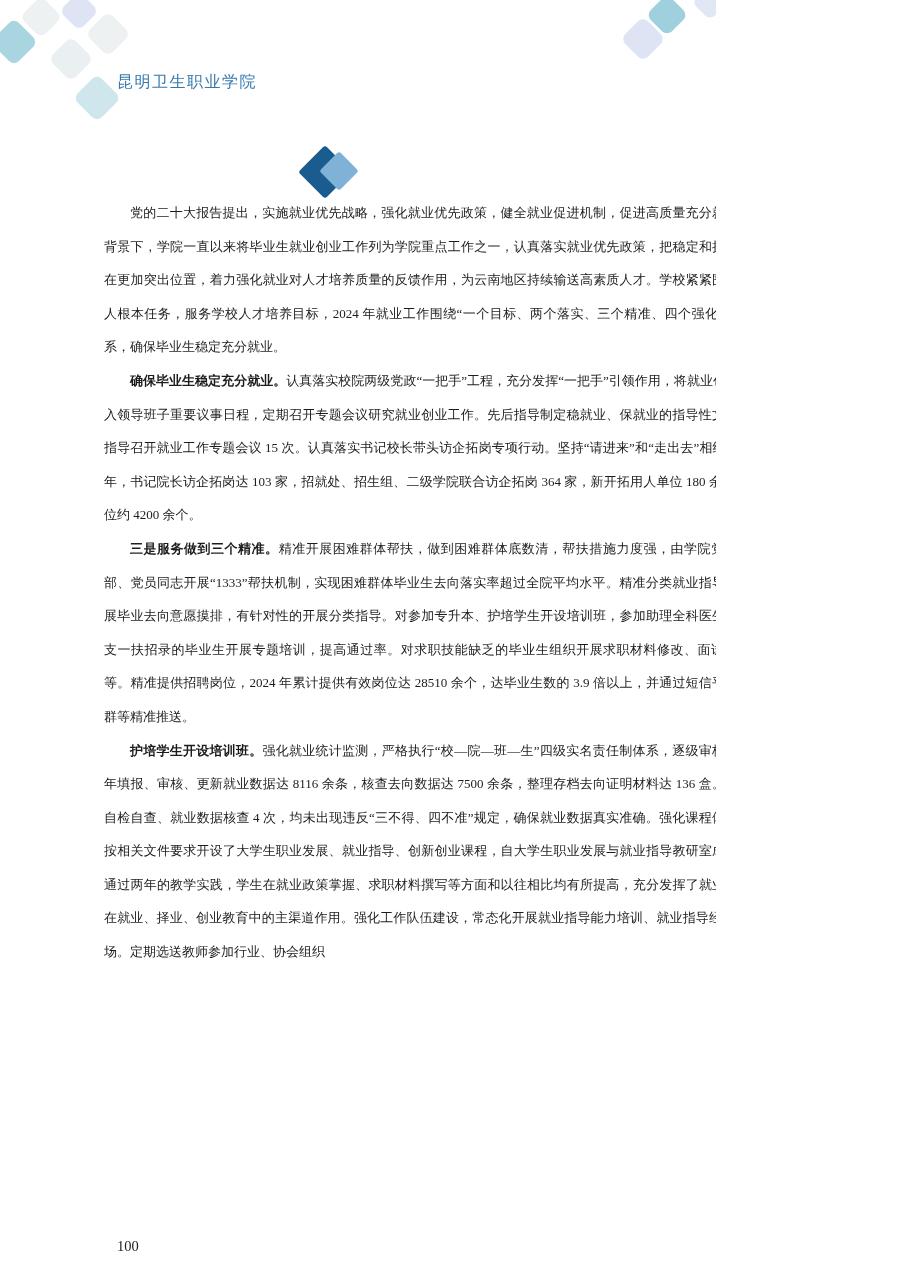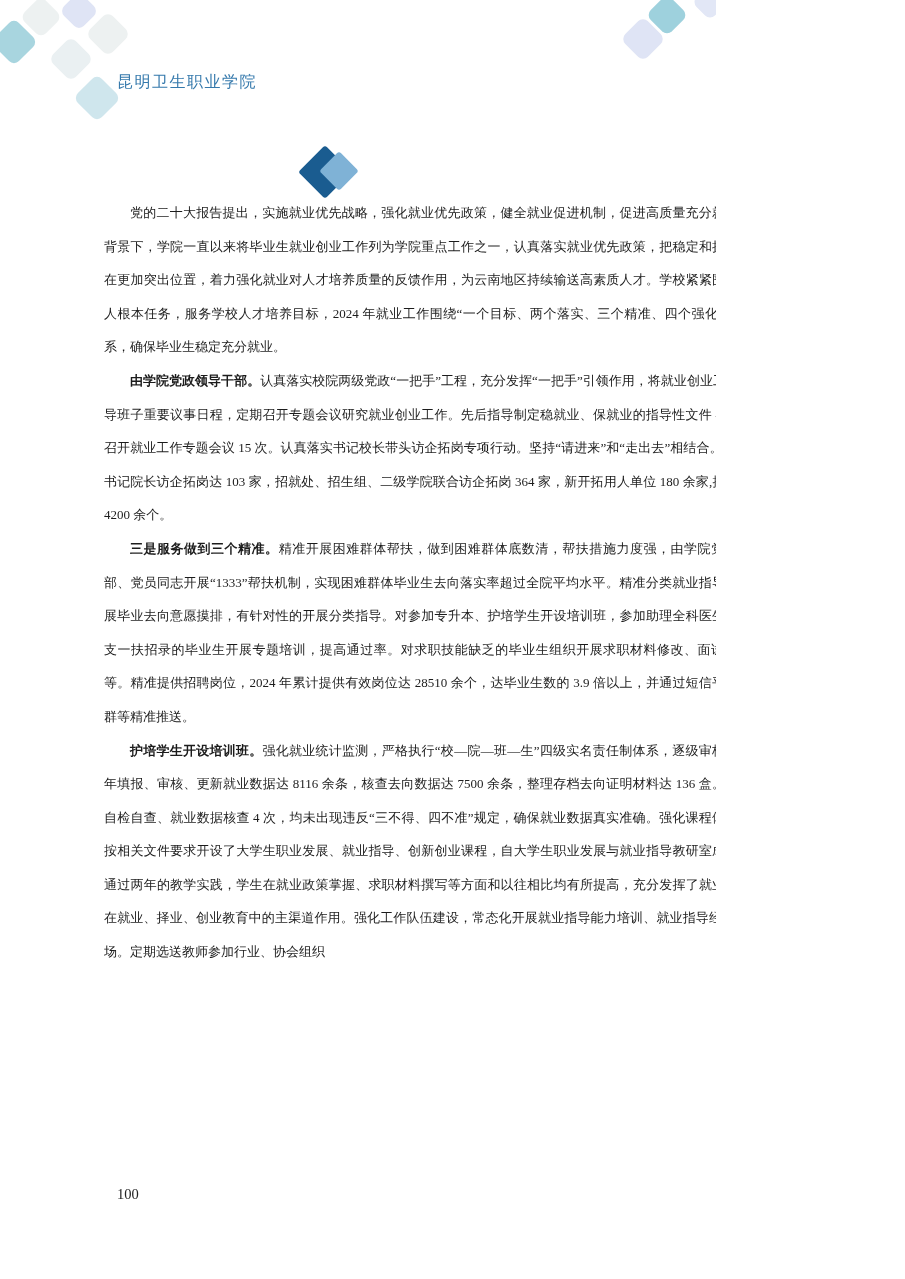--- a/index.html
+++ b/index.html
@@ -52,21 +52,21 @@
   }
   .content{
     position:absolute;left:104px;top:196px;width:674px;
     font-size:13px;line-height:33.6px;
     color:#1c1c1c;
     text-align:justify;
   }
   .content p{margin:0;text-indent:2em;}
   .lead{font-weight:bold;}
   .page-number{
-    position:absolute;left:117px;top:1186px;
+    position:absolute;left:117px;top:1238px;
     font-size:14.5px;color:#222222;
   }
 </style>
 </head>
 <body>
 
 <div class="page">
 
   <div class="dia c-teal2" style="left:-3px;  top:25px;  width:34px;height:34px;"></div>
   <div class="dia c-pale" style="left:26px;  top:2px;   width:30px;height:30px;"></div>
@@ -89,20 +89,20 @@
   <div class="dia c-lav3" style="left:892px; top:95px;  width:20px;height:20px;"></div>
   <div class="dia c-paleteal2" style="left:872px; top:118px; width:36px;height:36px;"></div>
 
   <div class="school-name">昆明卫生职业学院</div>
 
   <div class="title-dia-dark"></div>
   <div class="title-dia-light"></div>
 
   <div class="content">
     <p><span class="lead"></span><span>党的二十大报告提出，实施就业优先战略，强化就业优先政策，健全就业促进机制，促进高质量充分就业。在此背景下，学院一直以来将毕业生就业创业工作列为学院重点工作之一，认真落实就业优先政策，把稳定和扩大就业放在更加突出位置，着力强化就业对人才培养质量的反馈作用，为云南地区持续输送高素质人才。学校紧紧围绕立德树人根本任务，服务学校人才培养目标，2024 年就业工作围绕“一个目标、两个落实、三个精准、四个强化”的工作体系，确保毕业生稳定充分就业。</span></p>
-    <p><span class="lead">由学院党政领导干部。</span><span>认真落实校院两级党政“一把手”工程，充分发挥“一把手”引领作用，将就业创业工作列入领导班子重要议事日程，定期召开专题会议研究就业创业工作。先后指导制定稳就业、保就业的指导性文件 4 份，指导召开就业工作专题会议 15 次。认真落实书记校长带头访企拓岗专项行动。坚持“请进来”和“走出去”相结合。2024 年，书记院长访企拓岗达 103 家，招就处、招生组、二级学院联合访企拓岗 364 家，新开拓用人单位 180 余家,提供岗位约 4200 余个。</span></p>
+    <p><span class="lead">确保毕业生稳定充分就业。</span><span>认真落实校院两级党政“一把手”工程，充分发挥“一把手”引领作用，将就业创业工作列入领导班子重要议事日程，定期召开专题会议研究就业创业工作。先后指导制定稳就业、保就业的指导性文件 4 份，指导召开就业工作专题会议 15 次。认真落实书记校长带头访企拓岗专项行动。坚持“请进来”和“走出去”相结合。2024 年，书记院长访企拓岗达 103 家，招就处、招生组、二级学院联合访企拓岗 364 家，新开拓用人单位 180 余家,提供岗位约 4200 余个。</span></p>
     <p><span class="lead">三是服务做到三个精准。</span><span>精准开展困难群体帮扶，做到困难群体底数清，帮扶措施力度强，由学院党政领导干部、党员同志开展“1333”帮扶机制，实现困难群体毕业生去向落实率超过全院平均水平。精准分类就业指导，尽早开展毕业去向意愿摸排，有针对性的开展分类指导。对参加专升本、护培学生开设培训班，参加助理全科医生培训、三支一扶招录的毕业生开展专题培训，提高通过率。对求职技能缺乏的毕业生组织开展求职材料修改、面试技能辅导等。精准提供招聘岗位，2024 年累计提供有效岗位达 28510 余个，达毕业生数的 3.9 倍以上，并通过短信平台、工作群等精准推送。</span></p>
     <p><span class="lead">护培学生开设培训班。</span><span>强化就业统计监测，严格执行“校—院—班—生”四级实名责任制体系，逐级审核上报。全年填报、审核、更新就业数据达 8116 余条，核查去向数据达 7500 余条，整理存档去向证明材料达 136 盒。组织开展自检自查、就业数据核查 4 次，均未出现违反“三不得、四不准”规定，确保就业数据真实准确。强化课程体系建设，按相关文件要求开设了大学生职业发展、就业指导、创新创业课程，自大学生职业发展与就业指导教研室成立以来，通过两年的教学实践，学生在就业政策掌握、求职材料撰写等方面和以往相比均有所提高，充分发挥了就业指导课程在就业、择业、创业教育中的主渠道作用。强化工作队伍建设，常态化开展就业指导能力培训、就业指导经验交流 12 场。定期选送教师参加行业、协会组织</span></p>
   </div>
 
   <div class="page-number">100</div>
 
 </div>
 
 </body></html>

